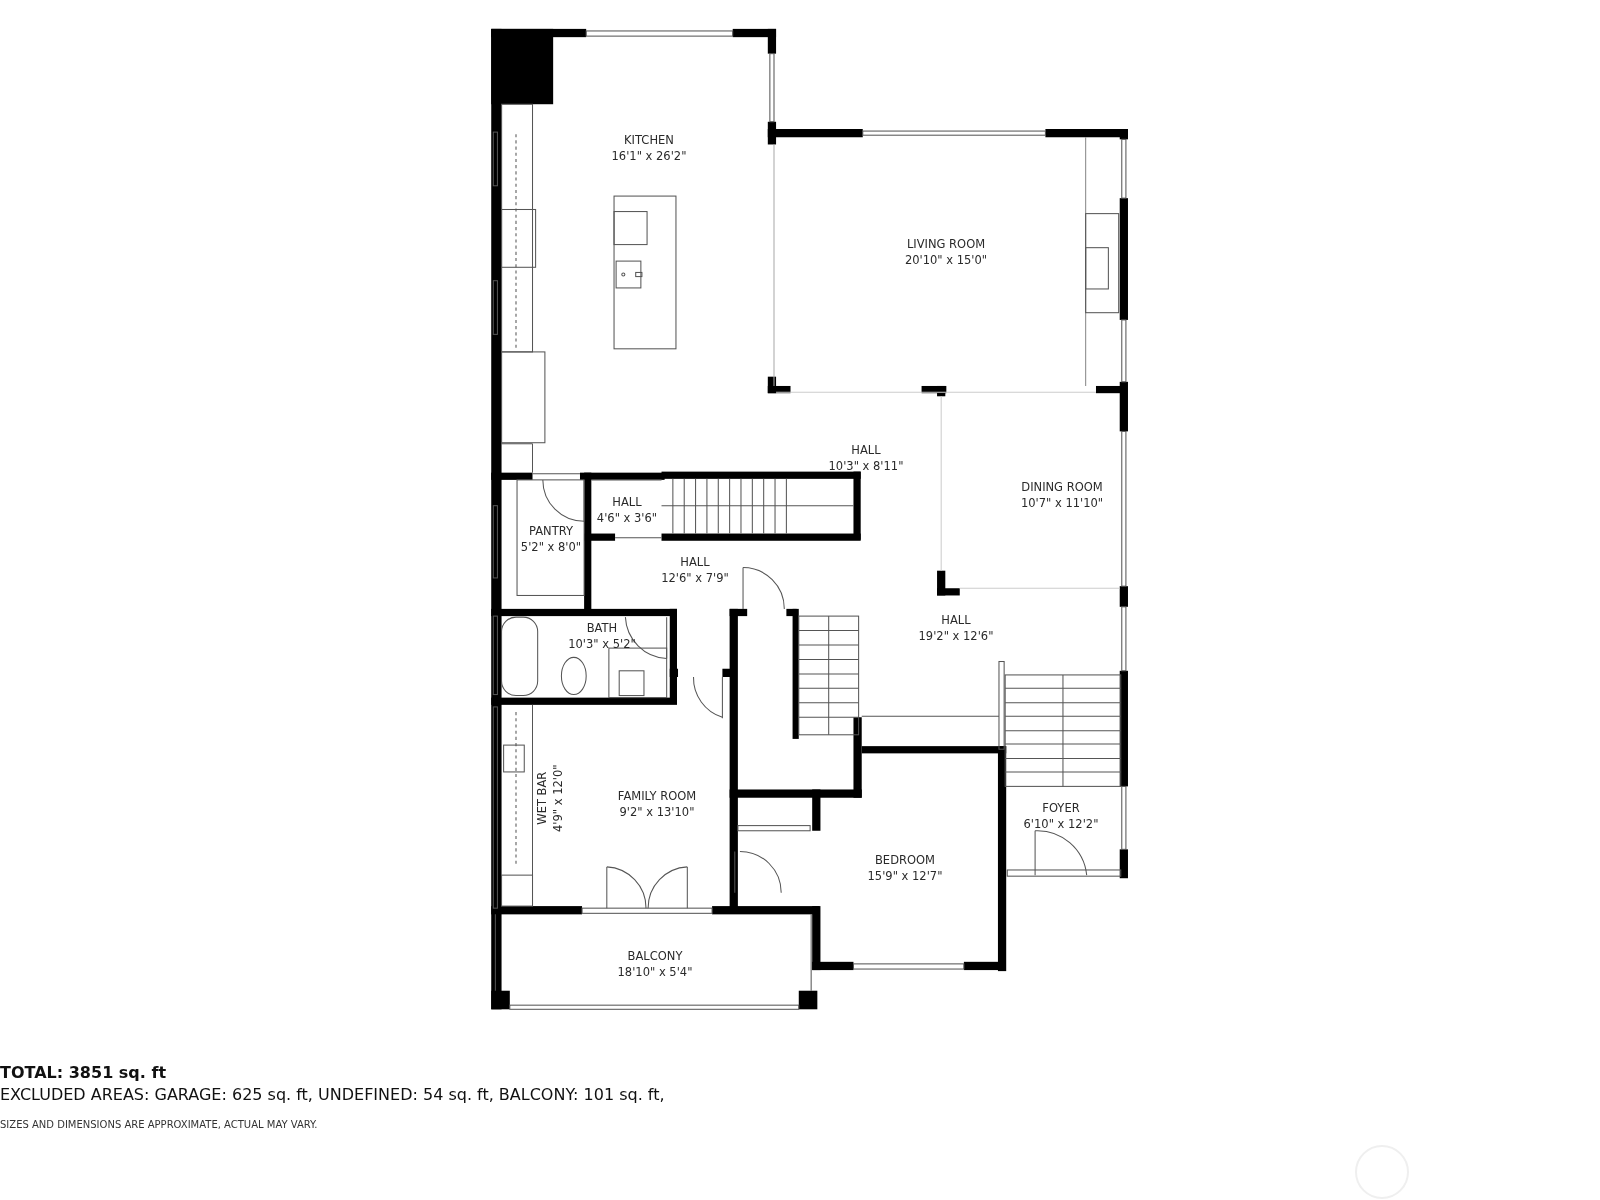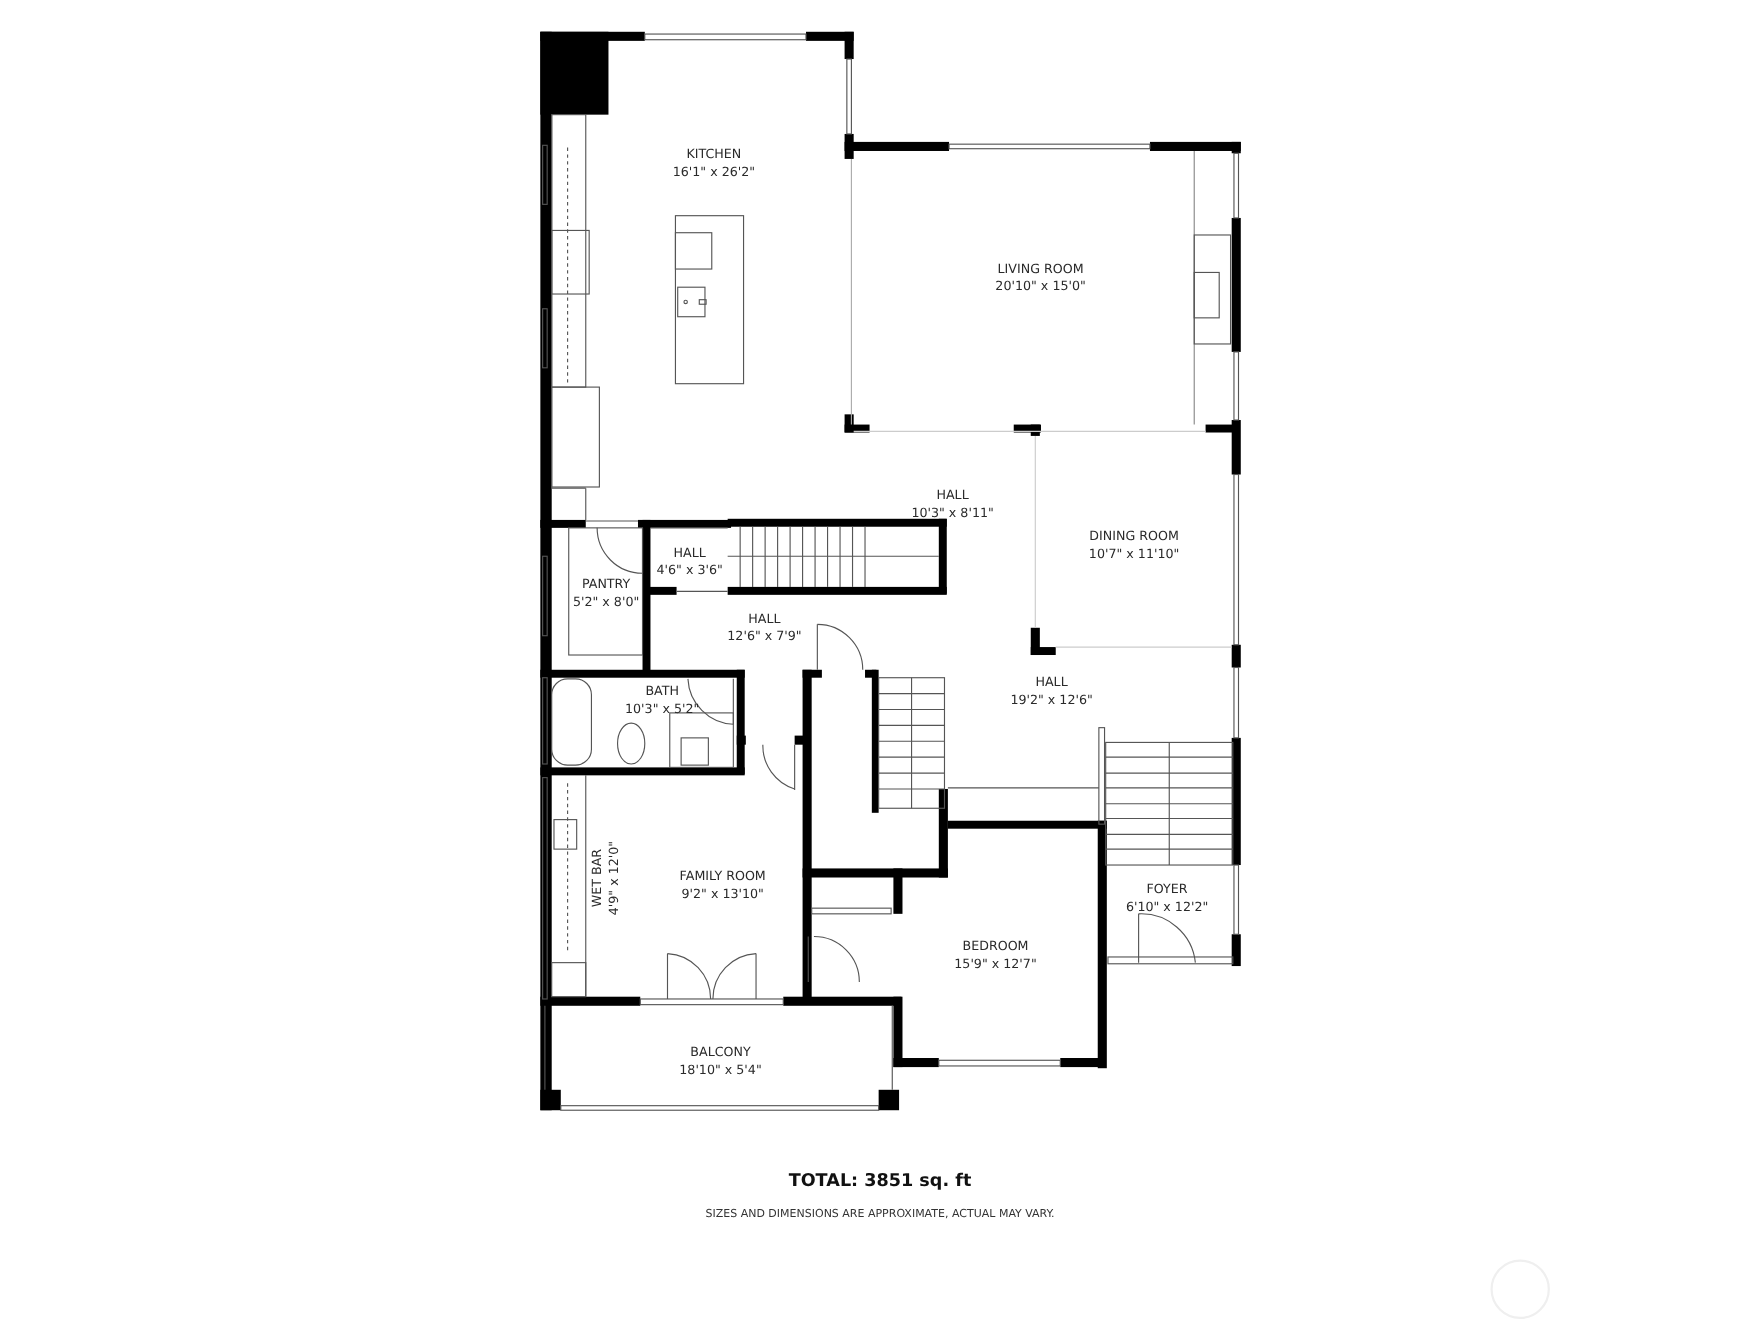--- a/index.html
+++ b/index.html
@@ -2,21 +2,21 @@
 <html><head>
 <meta charset="utf-8">
 <style>
   html, body { margin:0; padding:0; background:#ffffff; }
   body { width:1600px; height:1200px; position:relative; overflow:hidden; font-family:"DejaVu Sans", sans-serif; color:#222; }
   #plan { position:absolute; left:0; top:0; width:1600px; height:1200px; }
   .lbl { position:absolute; text-align:center; font-size:11.5px; line-height:16px; color:#2a2a2a; transform:translateX(-50%); white-space:nowrap; }
   .lbl .nm, .lbl .dm { display:block; }
   .vlbl { position:absolute; font-size:11.5px; line-height:16px; color:#2a2a2a; transform-origin:left top; transform:rotate(-90deg); white-space:nowrap; }
   .vlbl .nm, .vlbl .dm { display:block; text-align:center; }
-  #footer { position:absolute; left:0; width:1600px; top:1062px; text-align:center; font-family:"DejaVu Sans", sans-serif; color:#111; }
+  #footer { position:absolute; left:0; width:1600px; top:1062px; text-align:left; font-family:"DejaVu Sans", sans-serif; color:#111; }
   #footer .total { font-weight:bold; font-size:16px; line-height:22px; }
   #footer .line { font-size:16px; line-height:21px; }
   #footer .disc { font-size:10px; line-height:12px; margin-top:14px; color:#333; }
   #watermark { position:absolute; left:1355px; top:1145px; width:50px; height:50px; border:2px solid #efefef; border-radius:50%; }
 </style>
 </head>
 <body>
 
 <svg id="plan" viewBox="0 0 1600 1200" xmlns="http://www.w3.org/2000/svg">
   <g transform="scale(1.032)">
@@ -213,21 +213,21 @@
   <span class="dm">16'1" x 26'2"</span>
 </div>
 <div class="lbl" style="left:946px;top:236px;">
   <span class="nm">LIVING ROOM</span>
   <span class="dm">20'10" x 15'0"</span>
 </div>
 <div class="lbl" style="left:866px;top:442px;">
   <span class="nm">HALL</span>
   <span class="dm">10'3" x 8'11"</span>
 </div>
-<div class="lbl" style="left:1031px;top:479px;text-align:center;">
+<div class="lbl" style="left:1062px;top:479px;text-align:center;">
   <span class="nm">DINING ROOM</span>
   <span class="dm">10'7" x 11'10"</span>
 </div>
 <div class="lbl" style="left:627px;top:494px;">
   <span class="nm">HALL</span>
   <span class="dm">4'6" x 3'6"</span>
 </div>
 <div class="lbl" style="left:551px;top:523px;">
   <span class="nm">PANTRY</span>
   <span class="dm">5'2" x 8'0"</span>
@@ -260,16 +260,17 @@
   <span class="nm">BEDROOM</span>
   <span class="dm">15'9" x 12'7"</span>
 </div>
 <div class="lbl" style="left:655px;top:948px;">
   <span class="nm">BALCONY</span>
   <span class="dm">18'10" x 5'4"</span>
 </div>
 
 <div id="footer">
   <div class="total">TOTAL: 3851 sq. ft</div>
+  <div class="line">EXCLUDED AREAS: GARAGE: 625 sq. ft, UNDEFINED: 54 sq. ft, BALCONY: 101 sq. ft,</div>
   <div class="disc">SIZES AND DIMENSIONS ARE APPROXIMATE, ACTUAL MAY VARY.</div>
 </div>
 
 <div id="watermark"></div>
 
 </body></html>

